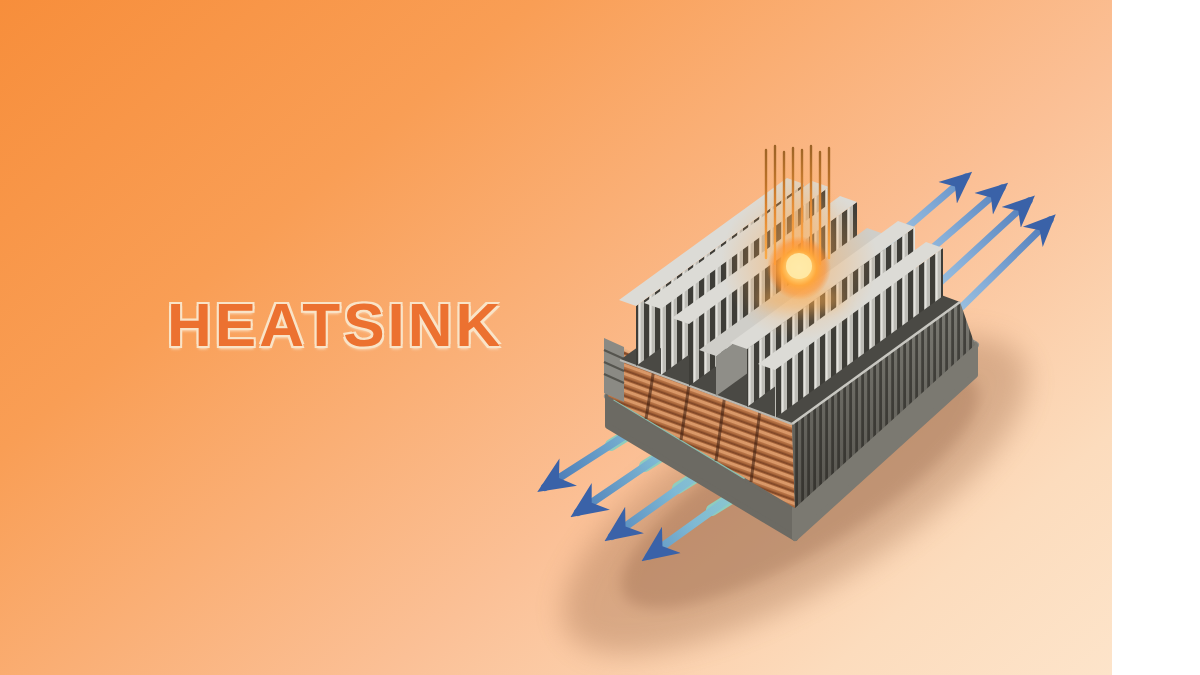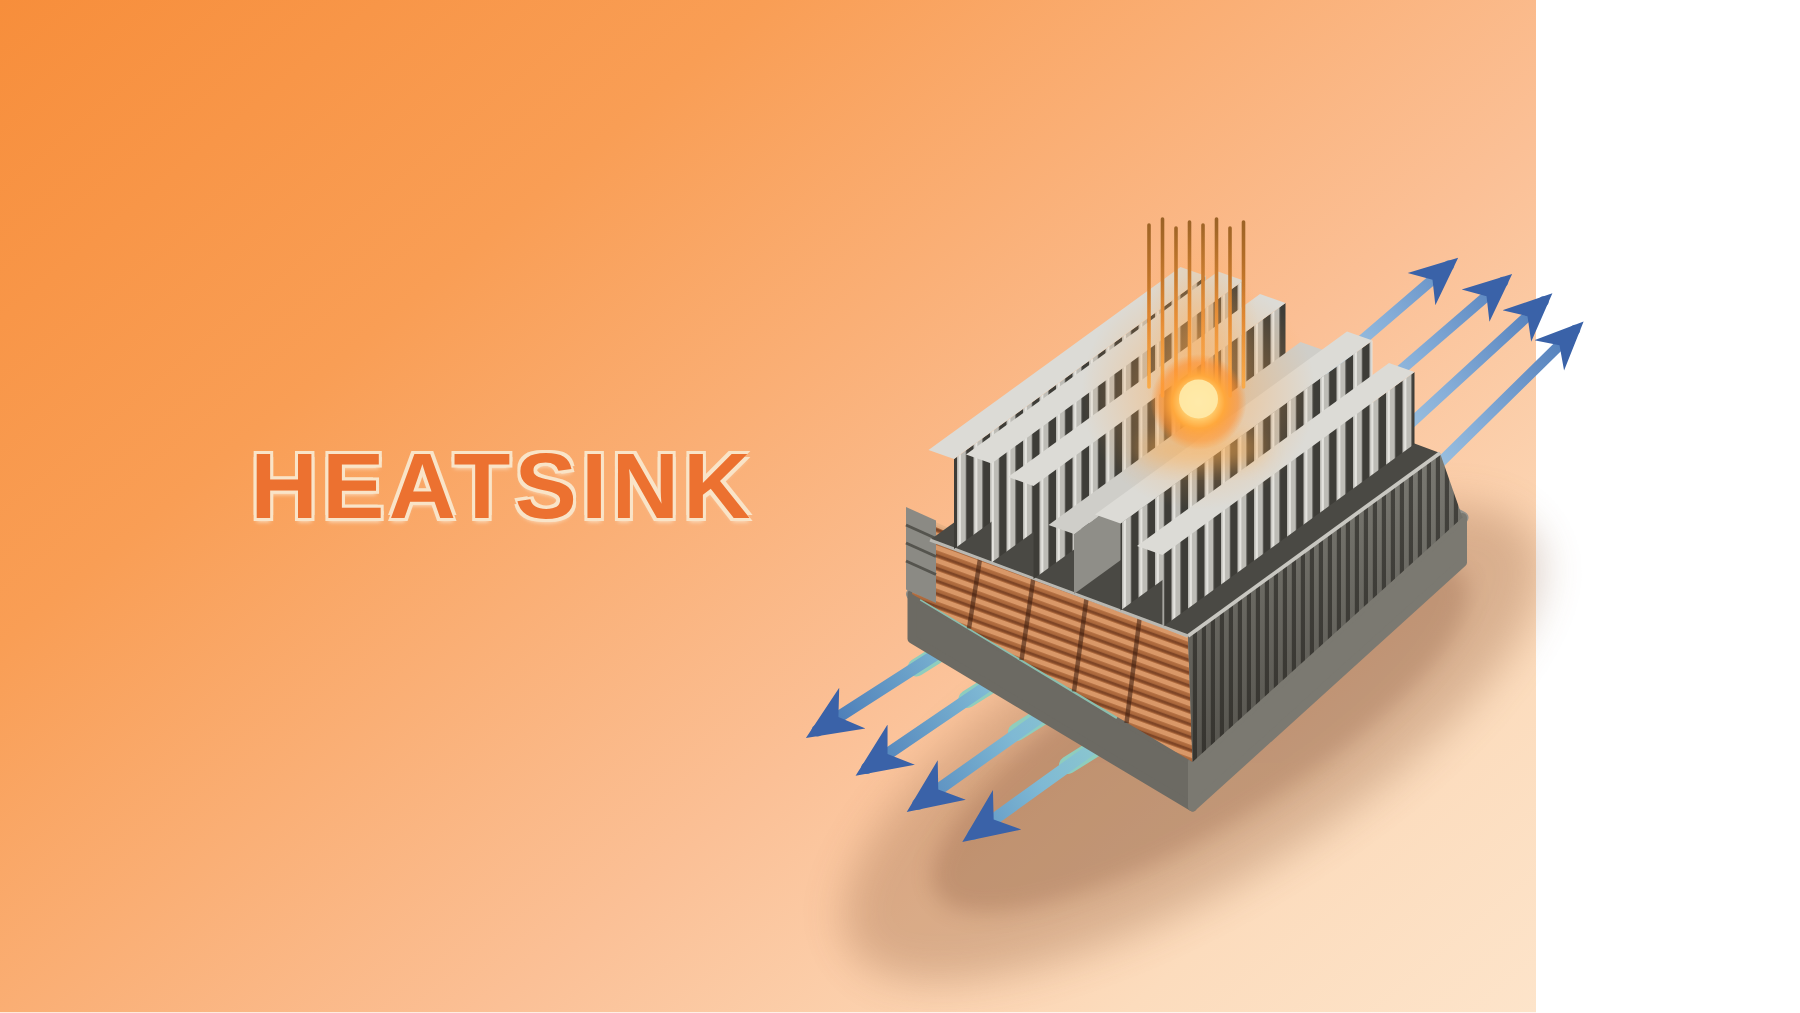--- a/index.html
+++ b/index.html
@@ -1,17 +1,17 @@
 <!DOCTYPE html>
 <html><head>
 <meta charset="utf-8">
 <style>
   html,body{margin:0;padding:0;}
   body{width:1200px;height:675px;overflow:hidden;font-family:"Liberation Sans",sans-serif;}
-  .stage{position:relative;width:1024px;height:675px;
+  .stage{position:relative;width:1112px;height:675px;
     background:linear-gradient(140deg,#F78E3B 0%,#F99E55 28%,#FBC096 62%,#FCDCBD 85%,#FDE4CA 100%);}
   .title{
     position:absolute;left:167px;top:294px;margin:0;
     font-size:62px;line-height:1;font-weight:bold;letter-spacing:3px;
     color:#EC7130;
     text-shadow:-2px -2px 0 #F9E4C8, 2px -2px 0 #F9E4C8, -2px 2px 0 #F9E4C8,
                  2px 2px 0 #F9E4C8, 0 3px 3px rgba(252,230,205,.9);
     user-select:none;
   }
   svg.art{position:absolute;left:0;top:0;width:1200px;height:675px;}

